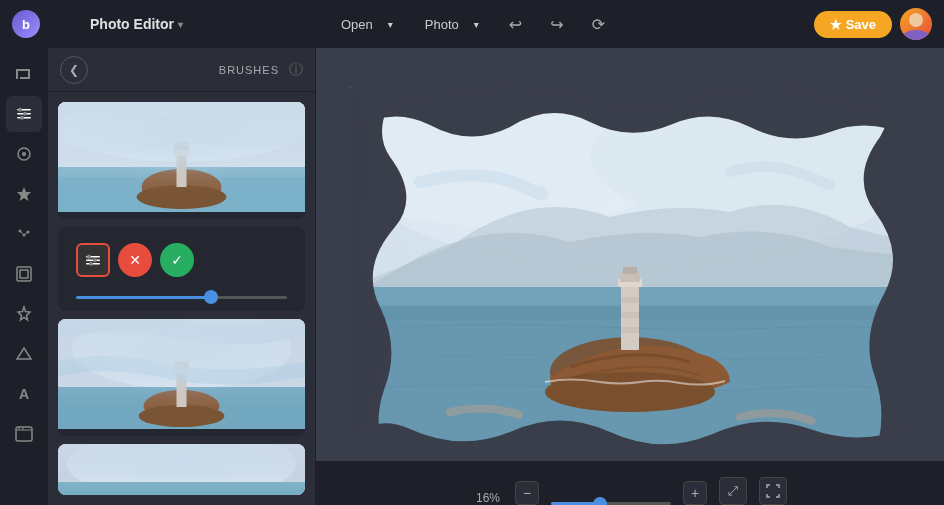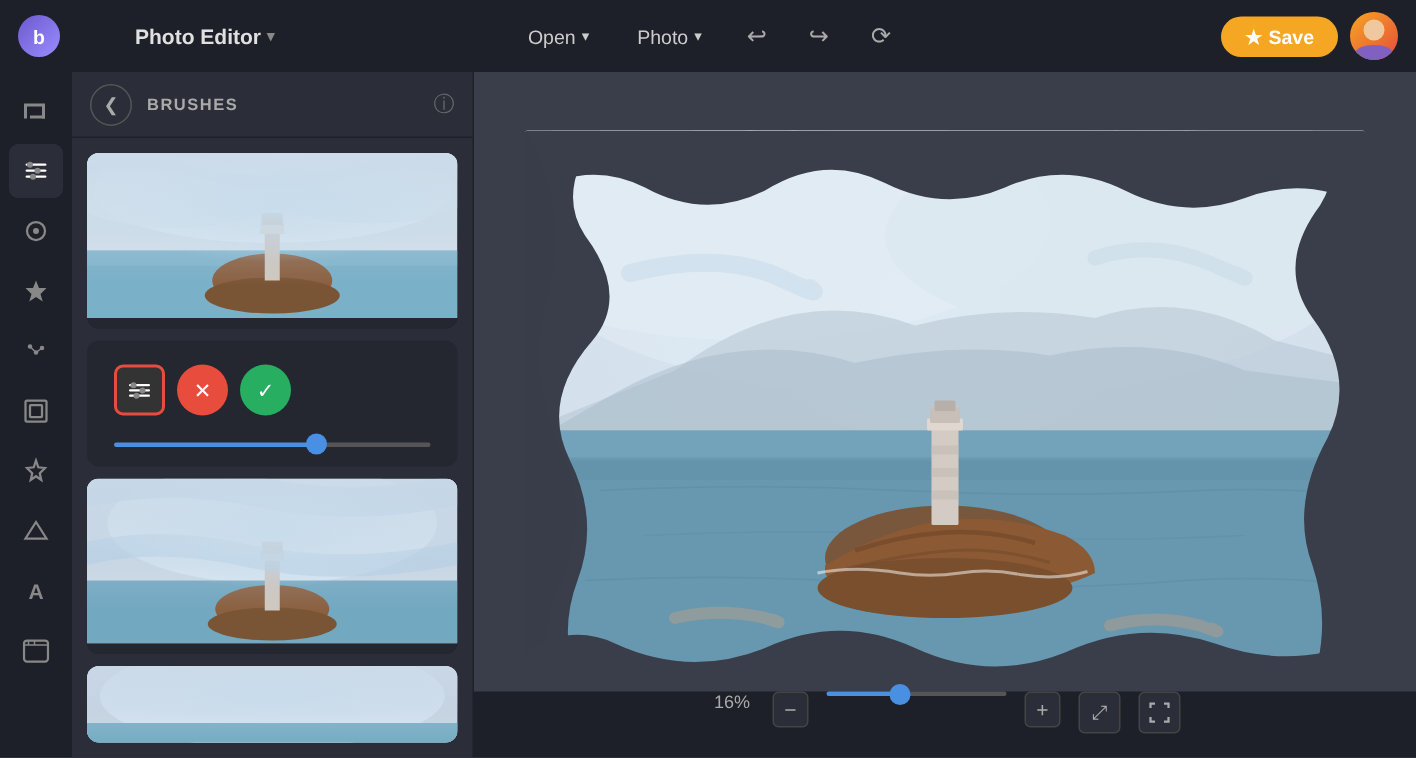--- a/index.html
+++ b/index.html
@@ -57,21 +57,21 @@
       transform: translateX(-50%);
     }
     .topbar-btn {
       background: none;
       border: none;
       color: #ccc;
       font-size: 13px;
       cursor: pointer;
       display: flex;
       align-items: center;
-      gap: 4px;
+      gap: 15px;
       padding: 4px 8px;
       border-radius: 4px;
     }
     .topbar-icon-btn {
       background: none;
       border: none;
       color: #aaa;
       cursor: pointer;
       padding: 4px 6px;
       border-radius: 4px;
@@ -161,25 +161,26 @@
       background: none;
       color: #aaa;
       cursor: pointer;
       display: flex;
       align-items: center;
       justify-content: center;
       font-size: 12px;
     }
     .brushes-title-text {
       font-size: 11px;
-      font-weight: 700;
+      font-weight: 400;
       letter-spacing: 1px;
       color: #aaa;
       text-transform: uppercase;
       flex: 1;
+      text-align: right;
     }
     .brushes-info-btn {
       color: #666;
       cursor: pointer;
       font-size: 14px;
     }
 
     .brushes-list {
       flex: 1;
       overflow-y: auto;
@@ -321,21 +322,21 @@
       overflow: hidden;
       position: relative;
       background: #e8f0f5;
     }
 
     
     .bottom-bar {
       height: 44px;
       background: #1e2029;
       display: flex;
-      align-items: flex-start;
+      align-items: flex-end;
       justify-content: center;
       gap: 12px;
       padding: 0 16px;
       flex-shrink: 0;
     }
     .zoom-pct {
       font-size: 12px;
       color: #aaa;
       min-width: 30px;
       text-align: center;

